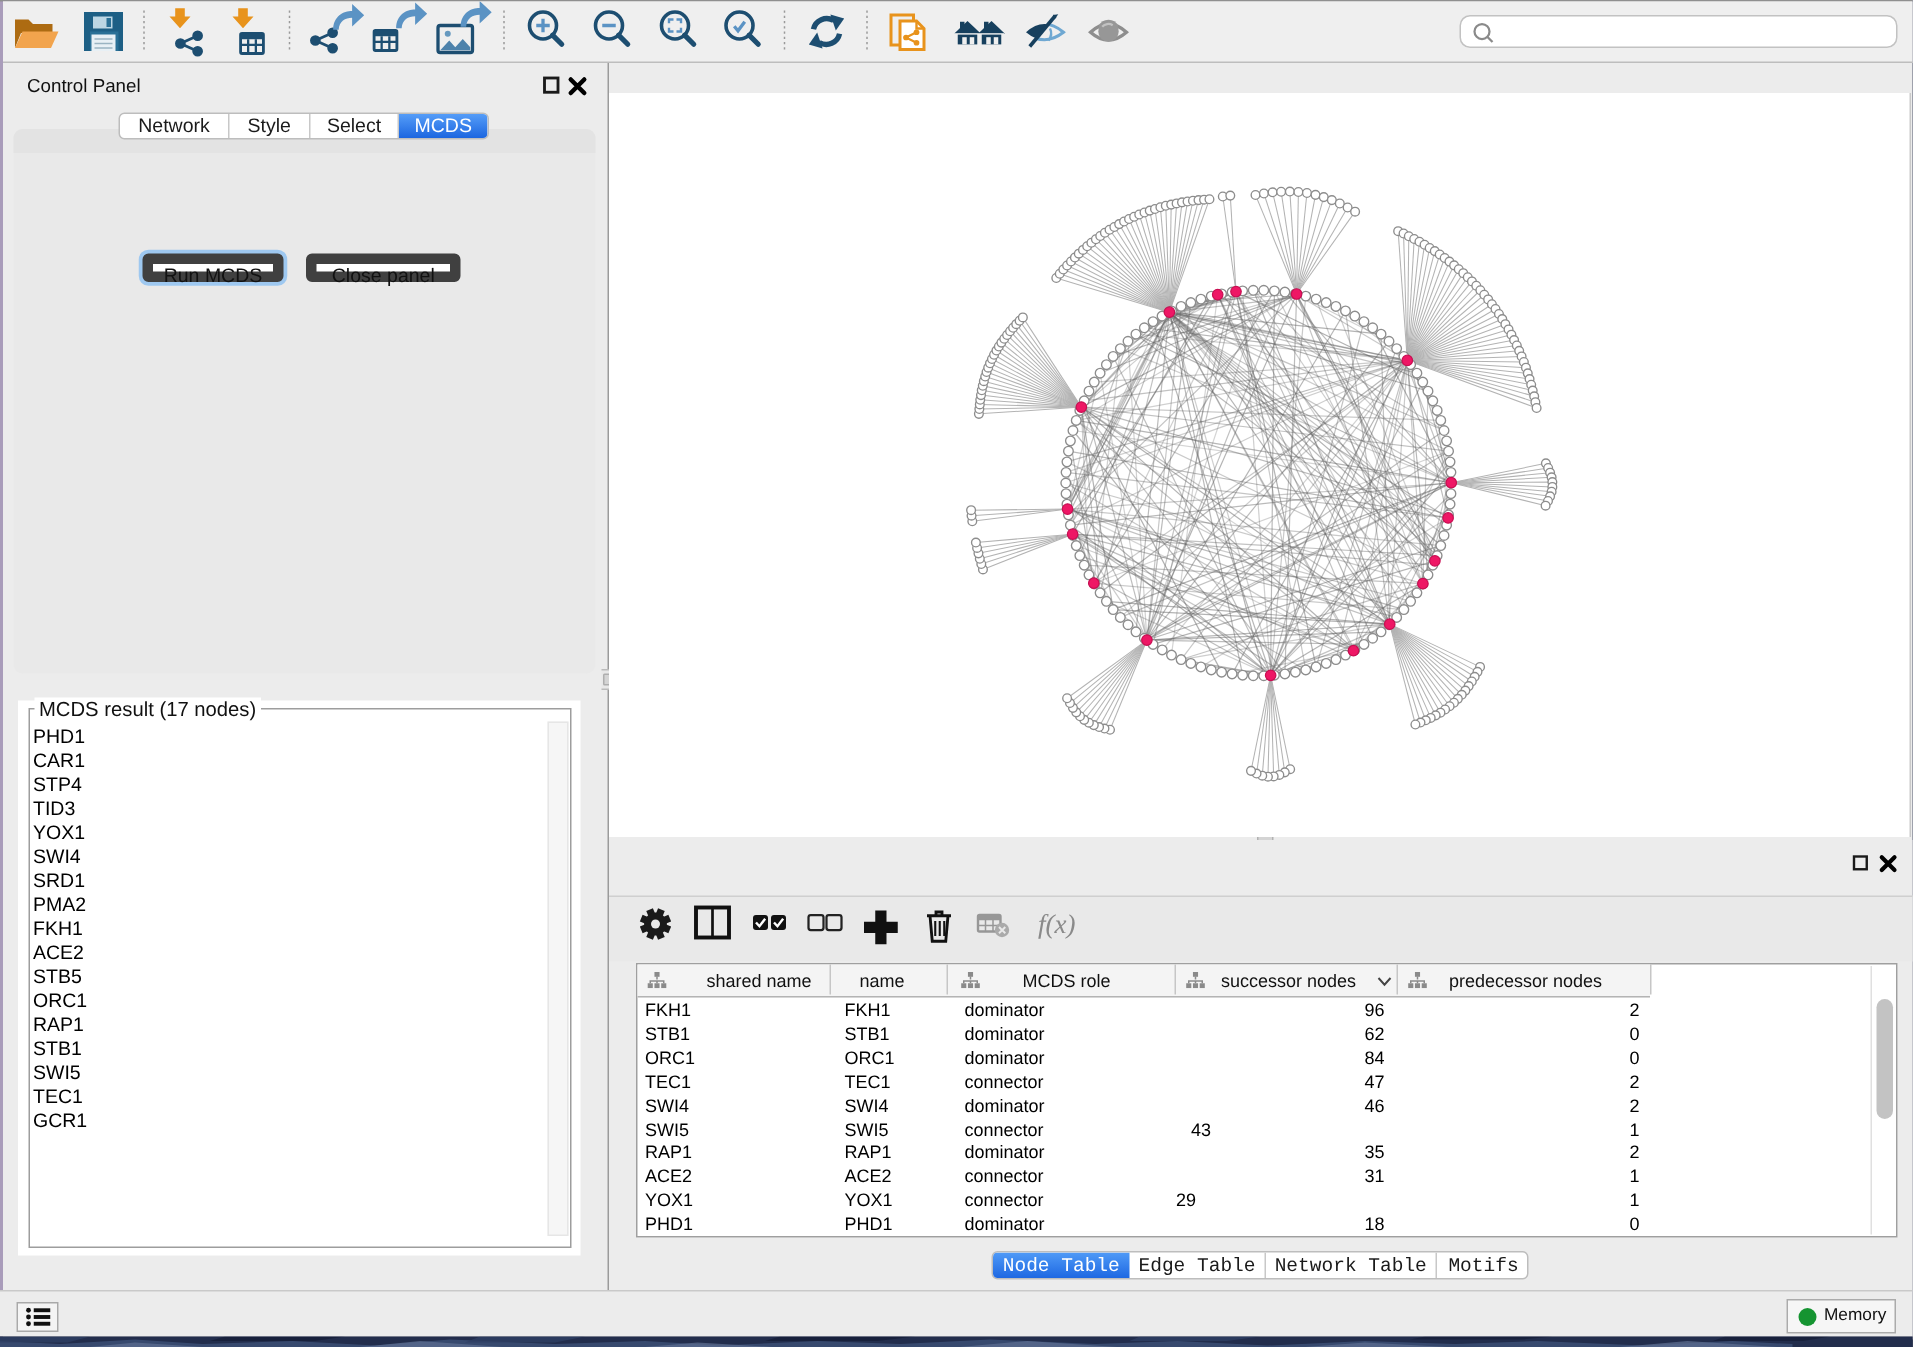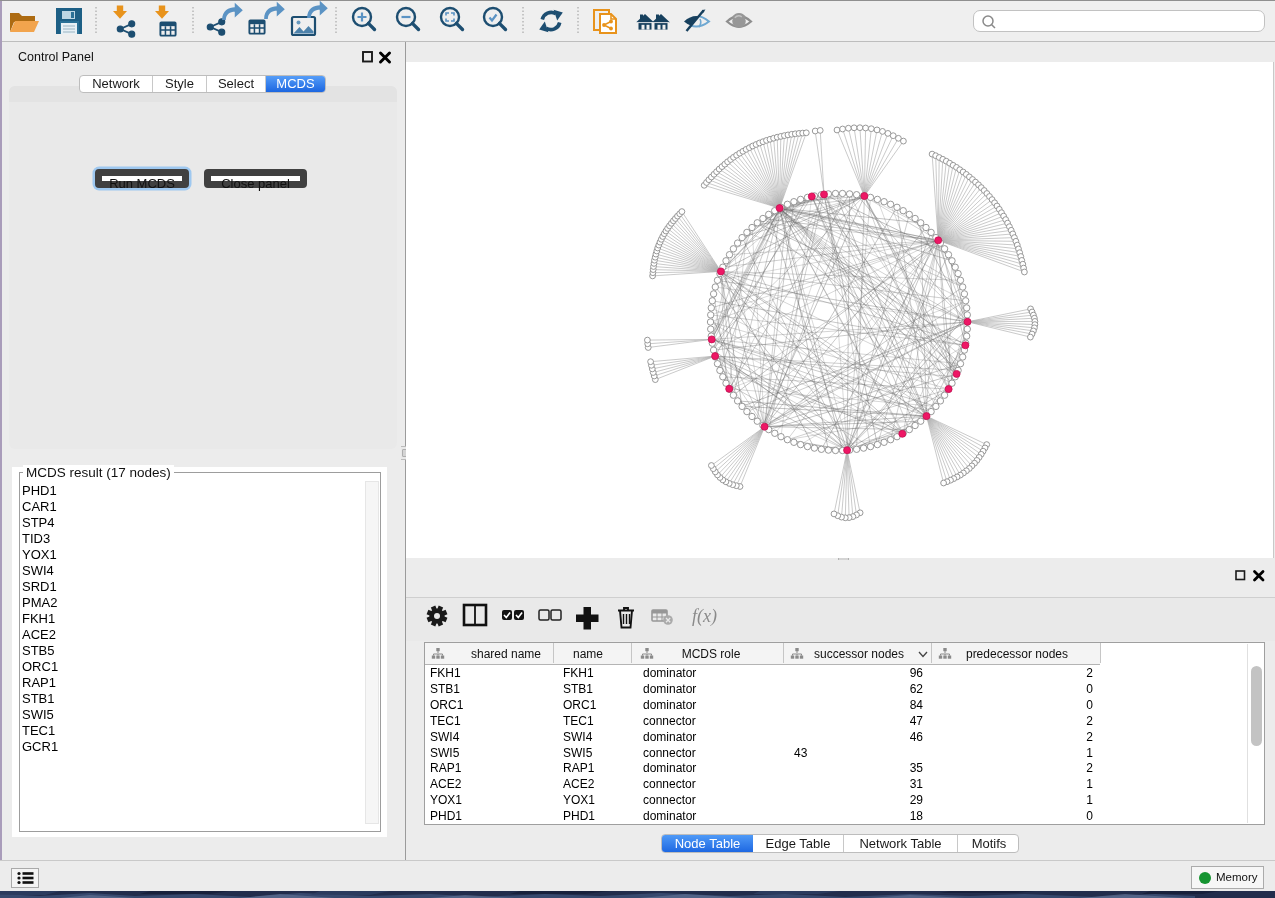--- a/index.html
+++ b/index.html
@@ -51,21 +51,21 @@
 #thead{position:absolute;left:0;top:0;width:675px;height:21px;background:#f4f4f4;border-bottom:1px solid #b4b4b4;}
 #thead .c{position:absolute;top:0;height:20px;border-right:1px solid #c6c6c6;font-size:12px;color:#111;
   text-align:center;line-height:20px;box-sizing:border-box;}
 #trows{position:absolute;left:0;top:22px;font-size:12px;color:#000;}
 .tr{position:absolute;left:0;height:16px;line-height:16px;white-space:nowrap;}
 .tr span{position:absolute;display:block;}
 #tsb{position:absolute;left:822px;top:1px;width:16px;height:179px;border-left:1px solid #e0e0e0;}
 #tsb .th{position:absolute;left:2.5px;top:22px;width:11px;height:80px;background:#c3c3c3;border-radius:5.5px;}
 #btabs{position:absolute;left:255px;top:274px;width:358px;height:19px;background:#fff;border:1px solid #bdbdbd;
   border-radius:4px;display:flex;box-sizing:border-box;overflow:hidden;}
-#btabs div{flex:none;text-align:center;font-size:13px;line-height:17px;color:#1a1a1a;border-right:1px solid #c8c8c8;box-sizing:border-box;}
+#btabs div{flex:none;text-align:center;font-size:13px;line-height:17px;color:#1a1a1a;border-right:1px solid #c8c8c8;box-sizing:border-box;font-family:Liberation Mono, monospace;}
 #btabs div:first-child{color:#fff;background:linear-gradient(#4f9af7,#1e68e2);border-right:none;}
 #btabs div:last-child{border-right:none;}
 
 #status{position:absolute;left:0px;top:860px;width:1275px;height:31px;background:#ececec;border-top:1px solid #c9c9c9;box-sizing:border-box;}
 #lstbtn{position:absolute;left:11px;top:7px;width:28px;height:20px;background:#f4f4f4;border:1px solid #a9a9a9;box-sizing:border-box;}
 #membtn{position:absolute;left:1191px;top:5px;width:73px;height:23px;background:#f6f6f6;border:1px solid #ababab;box-sizing:border-box;
   font-size:11.5px;color:#111;line-height:21px;}
 #membtn .dot{position:absolute;left:7px;top:5px;width:12px;height:12px;border-radius:50%;background:#159431;}
 #membtn .lb{position:absolute;left:24px;top:0;}
 #wall{position:absolute;left:0;top:891px;width:1275px;height:7px;background:#1d2742;overflow:hidden;}
@@ -1118,21 +1118,21 @@
           <span style="left:5px">ACE2</span>
           <span style="left:138px">ACE2</span>
           <span style="left:218px">connector</span>
           <span style="left:359px;width:139px;text-align:right">31</span>
           <span style="left:507px;width:161px;text-align:right">1</span>
         </div>
         <div class="tr" style="top:127.2px">
           <span style="left:5px">YOX1</span>
           <span style="left:138px">YOX1</span>
           <span style="left:218px">connector</span>
-          <span style="left:359px;width:139px;text-align:right">29</span>
+          <span style="left:359px;width:139px;text-align:left">29</span>
           <span style="left:507px;width:161px;text-align:right">1</span>
         </div>
         <div class="tr" style="top:143.1px">
           <span style="left:5px">PHD1</span>
           <span style="left:138px">PHD1</span>
           <span style="left:218px">dominator</span>
           <span style="left:359px;width:139px;text-align:right">18</span>
           <span style="left:507px;width:161px;text-align:right">0</span>
         </div>
       </div>

